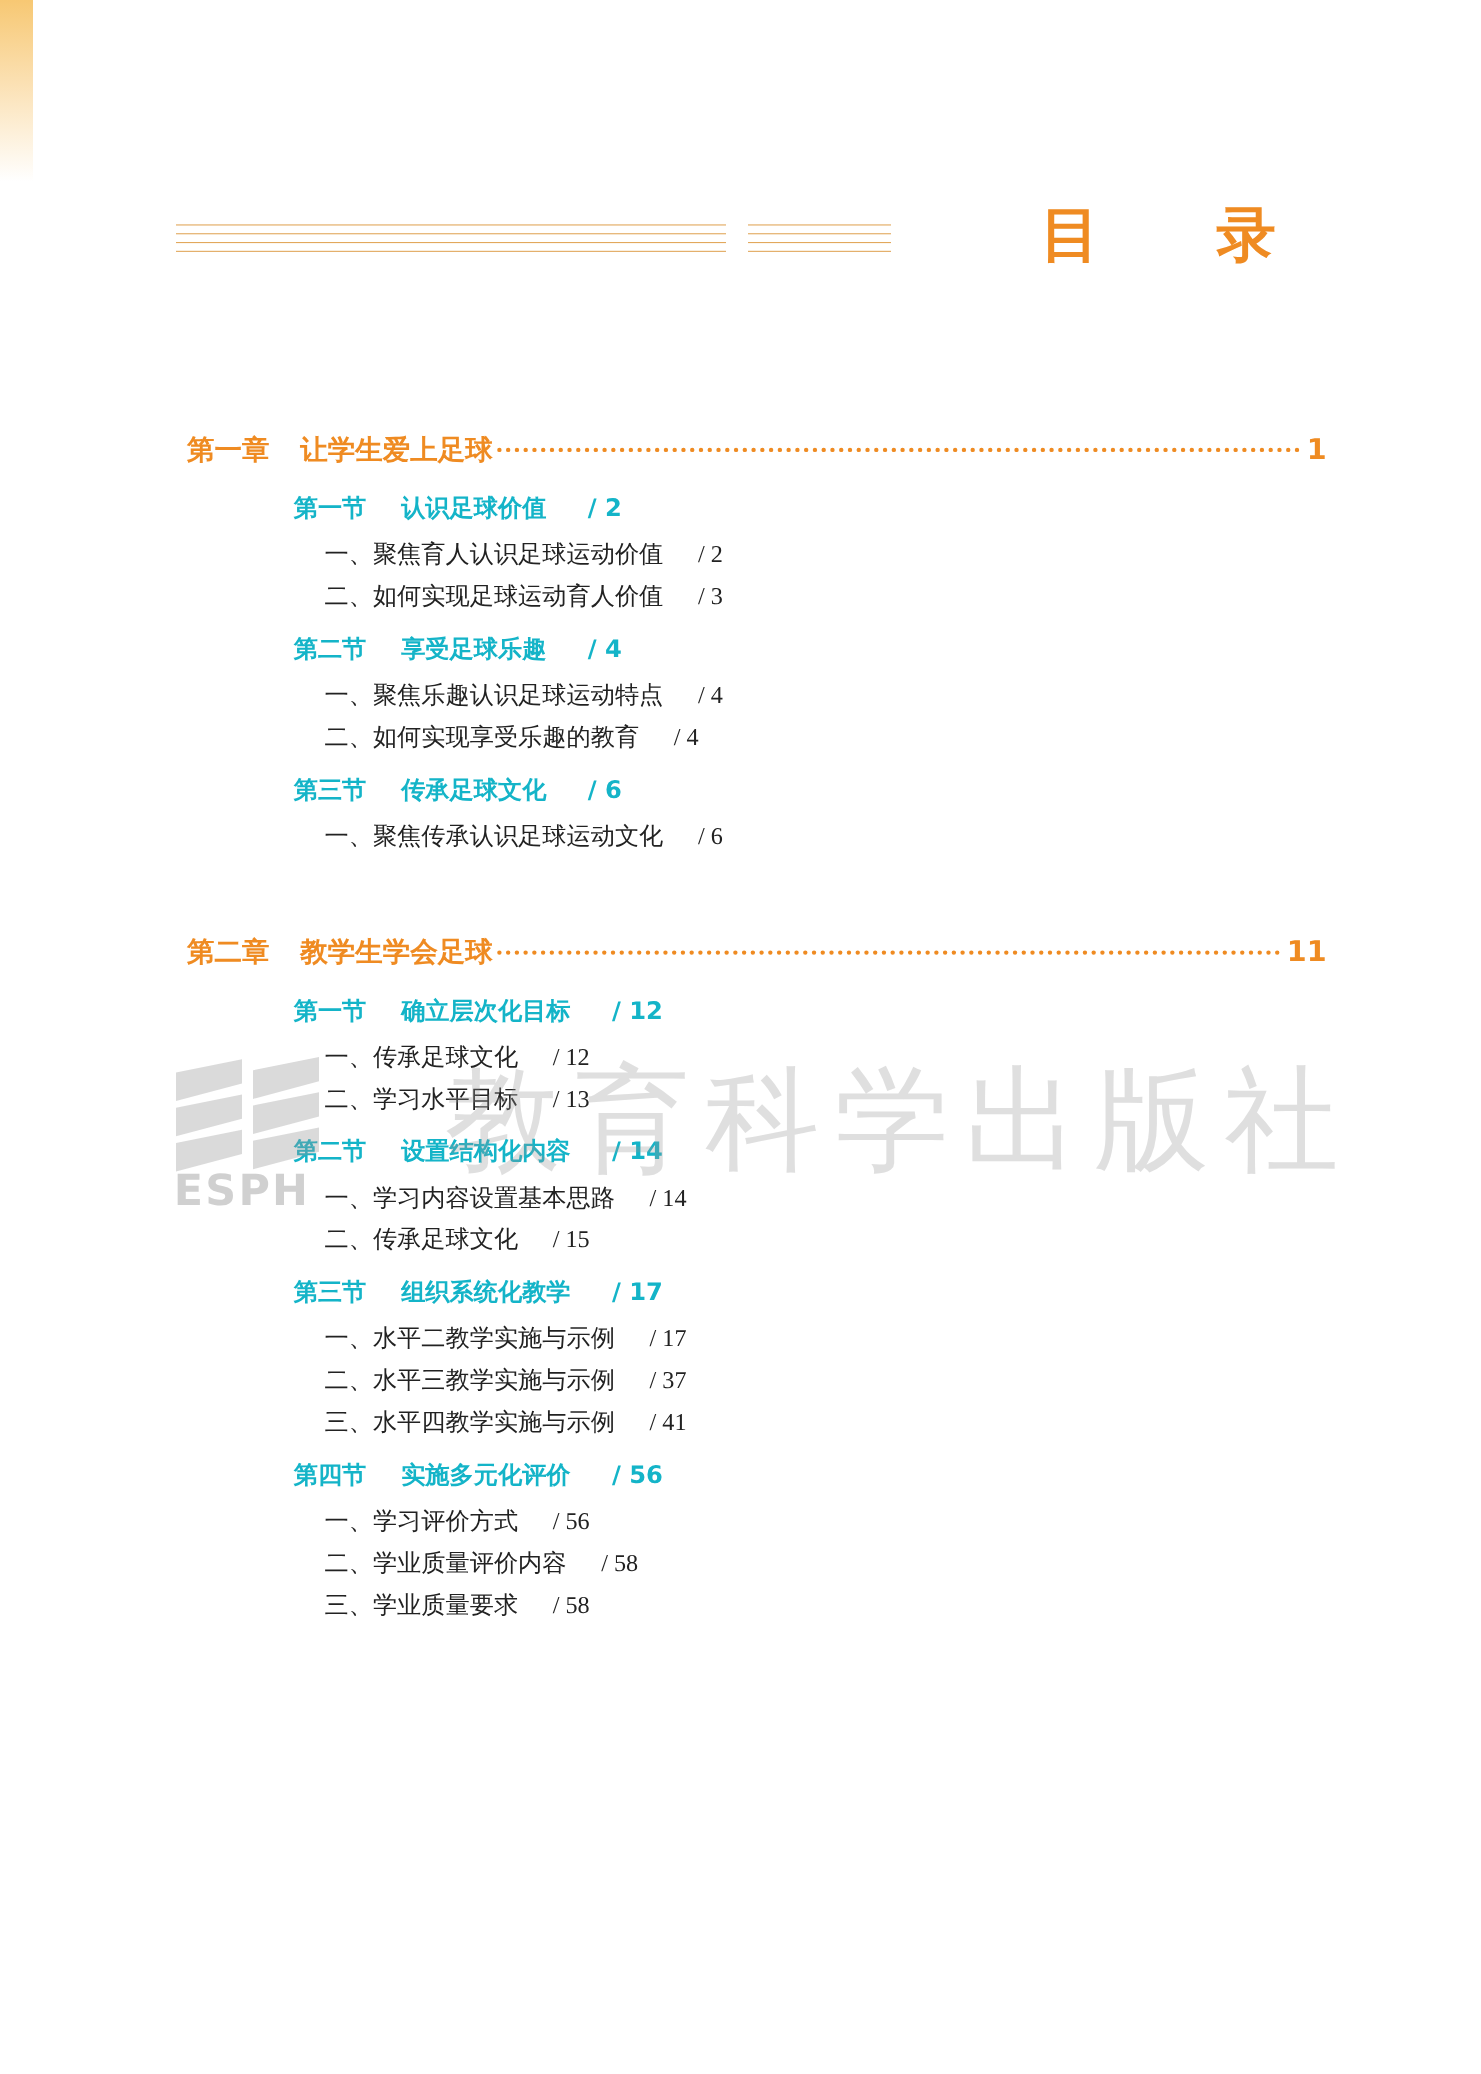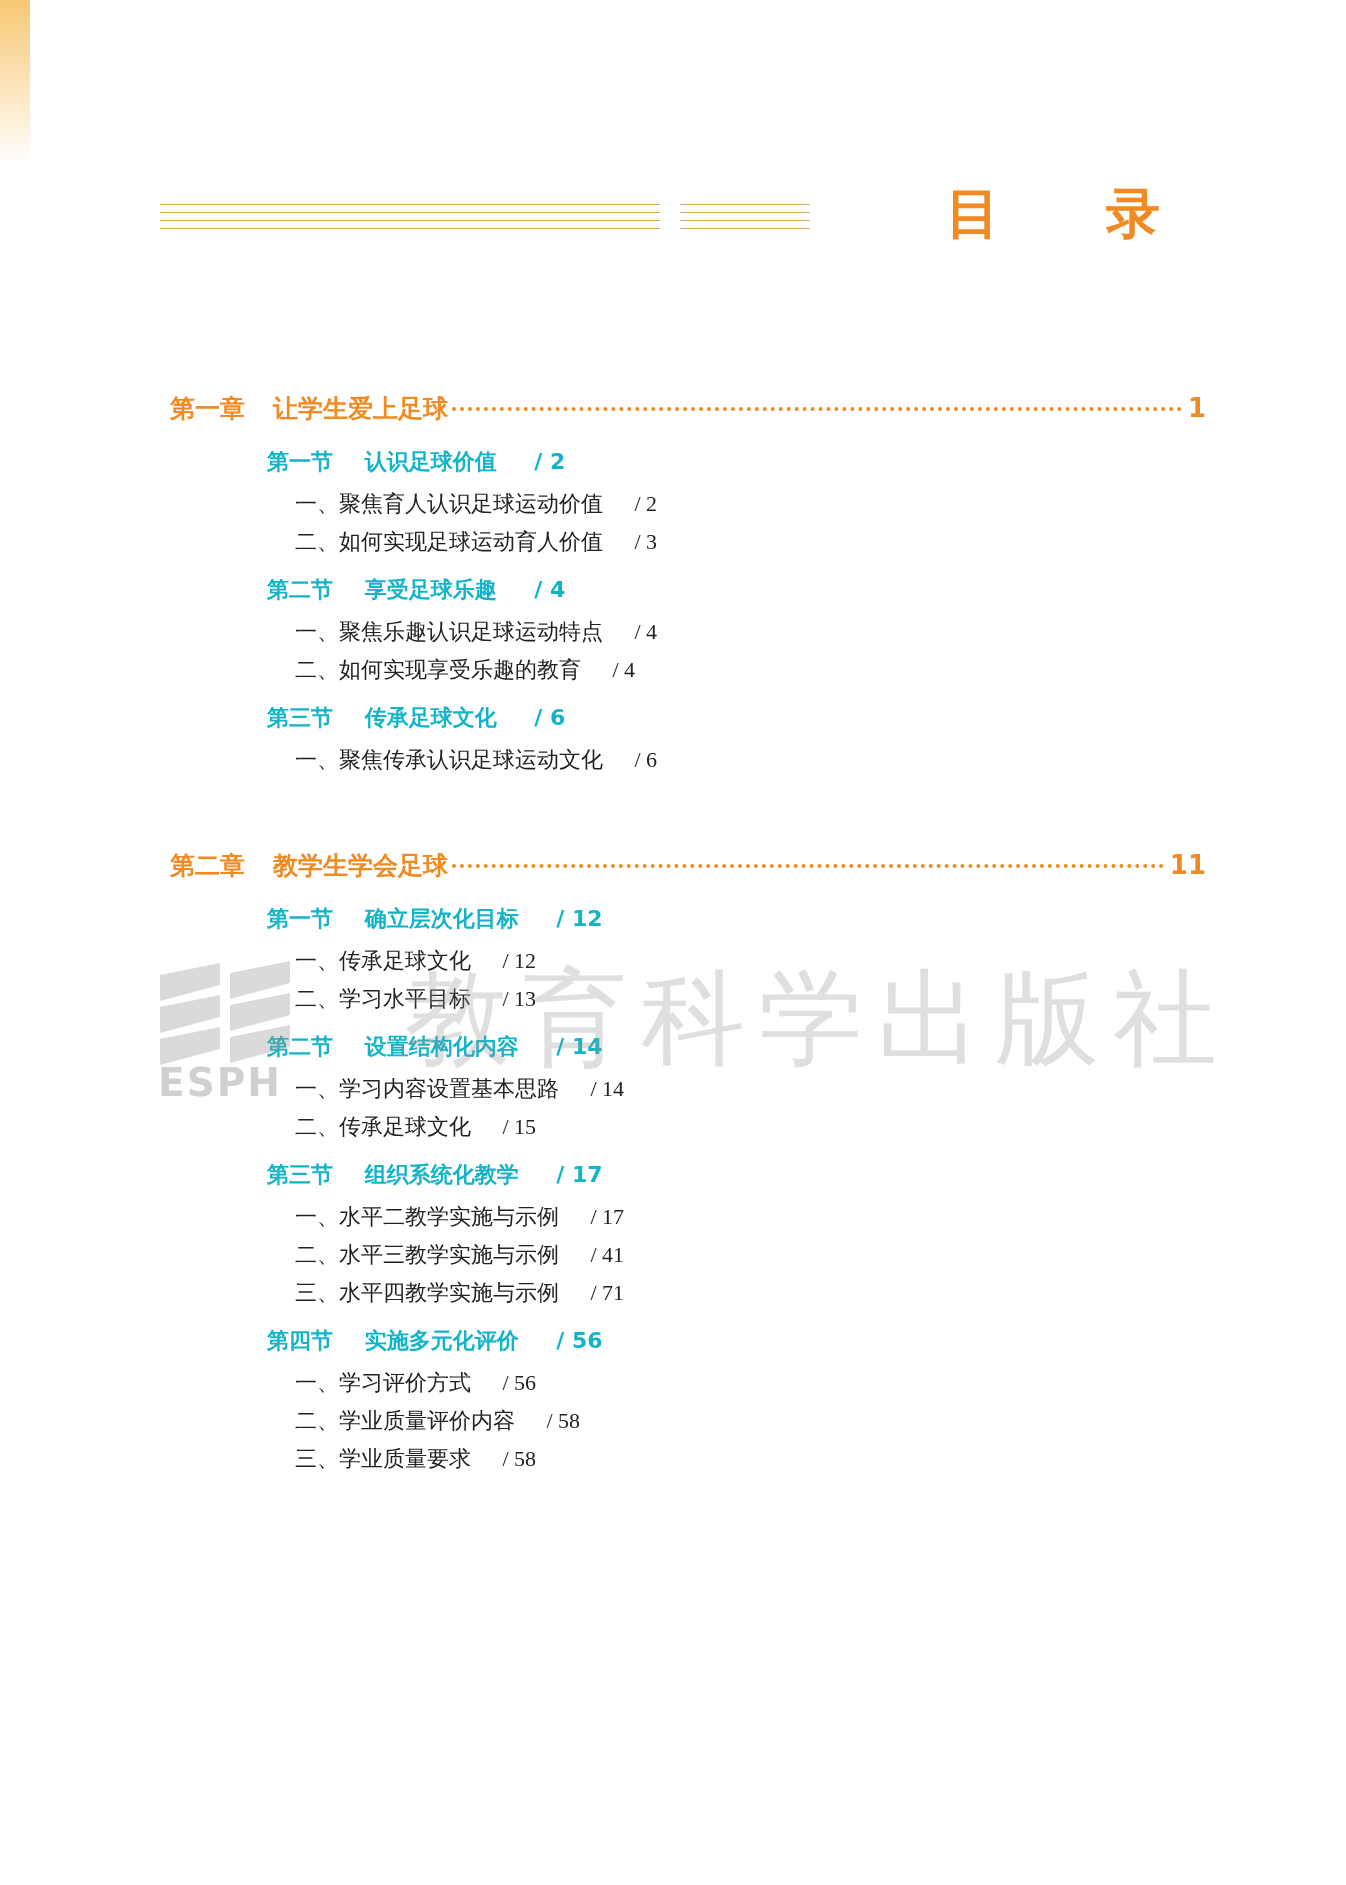--- a/index.html
+++ b/index.html
@@ -257,25 +257,25 @@
     <span>第三节</span>
     <span class="sec-title">组织系统化教学</span>
     <span class="sec-page">/ 17</span>
   </div>
   <div class="entry">
     <span>一、水平二教学实施与示例</span>
     <span class="e-page">/ 17</span>
   </div>
   <div class="entry">
     <span>二、水平三教学实施与示例</span>
+    <span class="e-page">/ 37</span>
+  </div>
+  <div class="entry">
+    <span>三、水平四教学实施与示例</span>
     <span class="e-page">/ 41</span>
-  </div>
-  <div class="entry">
-    <span>三、水平四教学实施与示例</span>
-    <span class="e-page">/ 71</span>
   </div>
 
   <div class="section">
     <span>第四节</span>
     <span class="sec-title">实施多元化评价</span>
     <span class="sec-page">/ 56</span>
   </div>
   <div class="entry">
     <span>一、学习评价方式</span>
     <span class="e-page">/ 56</span>

